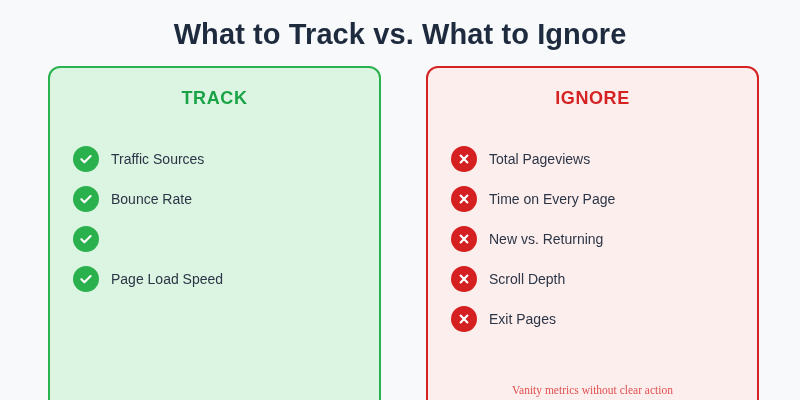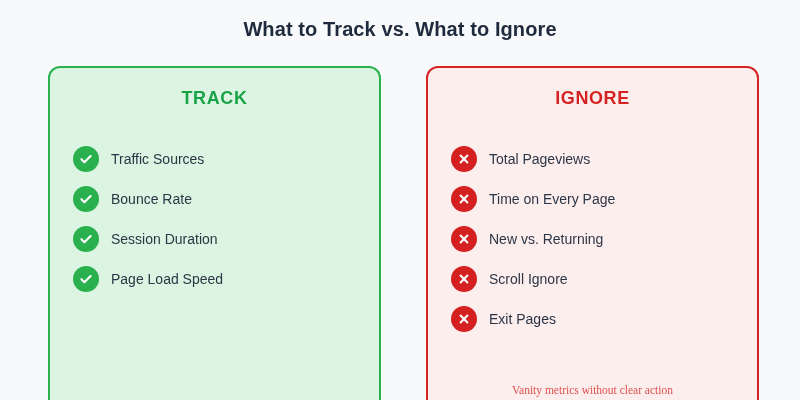--- a/index.html
+++ b/index.html
@@ -13,21 +13,21 @@
     font-family: "Liberation Sans", sans-serif;
     overflow: hidden;
     position: relative;
   }
   #page-title {
     position: absolute;
     left: 0;
     top: 18px;
     width: 800px;
     text-align: center;
-    font-size: 20px;
+    font-size: 29px;
     font-weight: bold;
     color: #1e2a3d;
     letter-spacing: 0.1px;
   }
   .panel {
     position: absolute;
     top: 66px;
     width: 333px;
     height: 348px;
     border-radius: 12px;
@@ -126,21 +126,20 @@
       </span>
       <span class="item-label">Bounce Rate</span>
     </div>
 
     <div class="list-item">
       <span class="item-icon icon-check">
         <svg width="16" height="16" viewBox="0 0 16 16">
             <path d="M3.4 8.2 L6.4 11.2 L12.6 5.0" fill="none" stroke="#ffffff" stroke-width="2.1" stroke-linecap="round" stroke-linejoin="round"></path>
           </svg>
       </span>
-      <span class="item-label">Session Duration</span>
     </div>
 
     <div class="list-item">
       <span class="item-icon icon-check">
         <svg width="16" height="16" viewBox="0 0 16 16">
             <path d="M3.4 8.2 L6.4 11.2 L12.6 5.0" fill="none" stroke="#ffffff" stroke-width="2.1" stroke-linecap="round" stroke-linejoin="round"></path>
           </svg>
       </span>
       <span class="item-label">Page Load Speed</span>
     </div>
@@ -178,21 +177,21 @@
       </span>
       <span class="item-label">New vs. Returning</span>
     </div>
 
     <div class="list-item">
       <span class="item-icon icon-cross">
         <svg width="16" height="16" viewBox="0 0 16 16">
             <path d="M4.6 4.6 L11.4 11.4 M11.4 4.6 L4.6 11.4" fill="none" stroke="#ffffff" stroke-width="2.1" stroke-linecap="round"></path>
           </svg>
       </span>
-      <span class="item-label">Scroll Ignore</span>
+      <span class="item-label">Scroll Depth</span>
     </div>
 
     <div class="list-item">
       <span class="item-icon icon-cross">
         <svg width="16" height="16" viewBox="0 0 16 16">
             <path d="M4.6 4.6 L11.4 11.4 M11.4 4.6 L4.6 11.4" fill="none" stroke="#ffffff" stroke-width="2.1" stroke-linecap="round"></path>
           </svg>
       </span>
       <span class="item-label">Exit Pages</span>
     </div>

